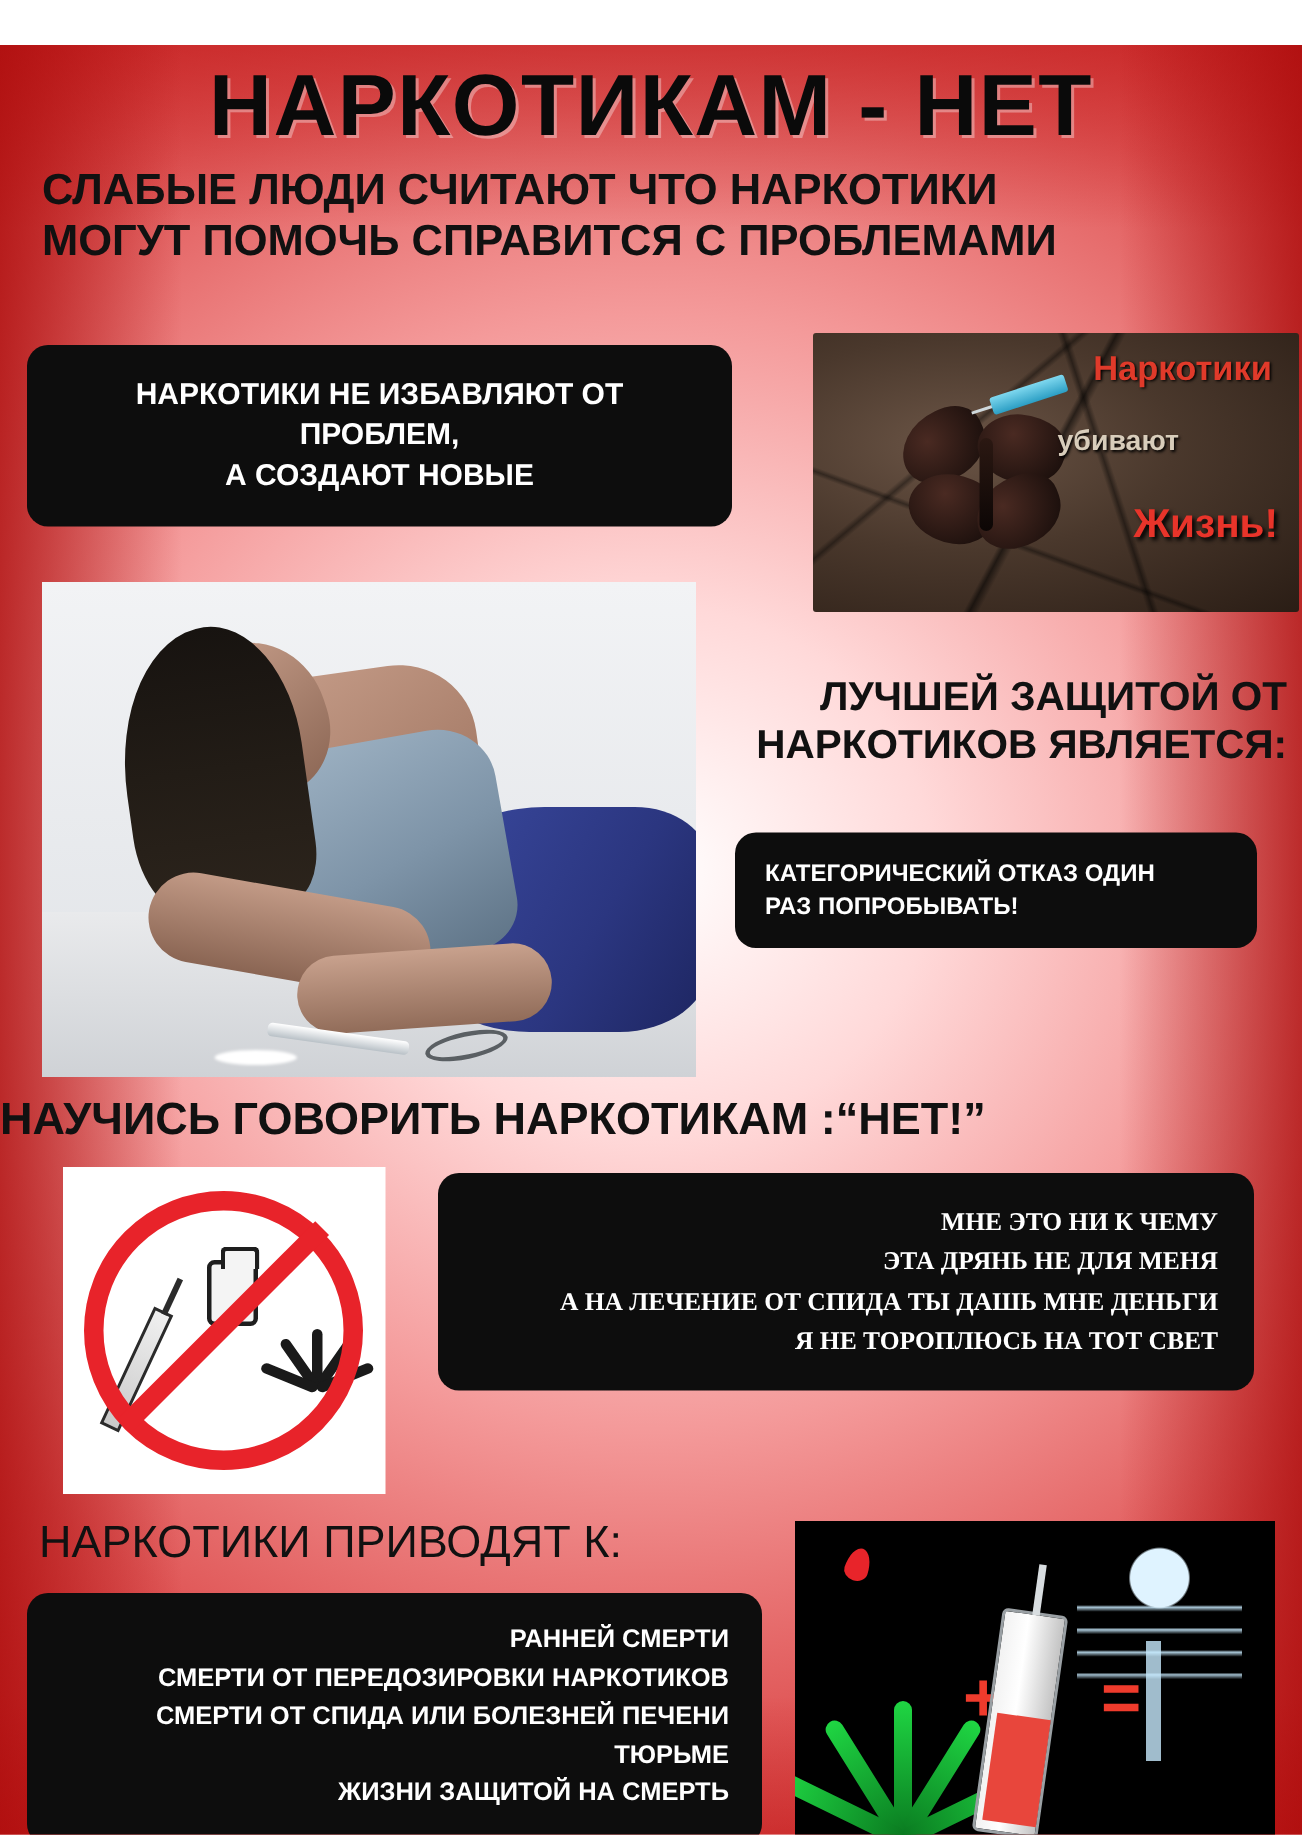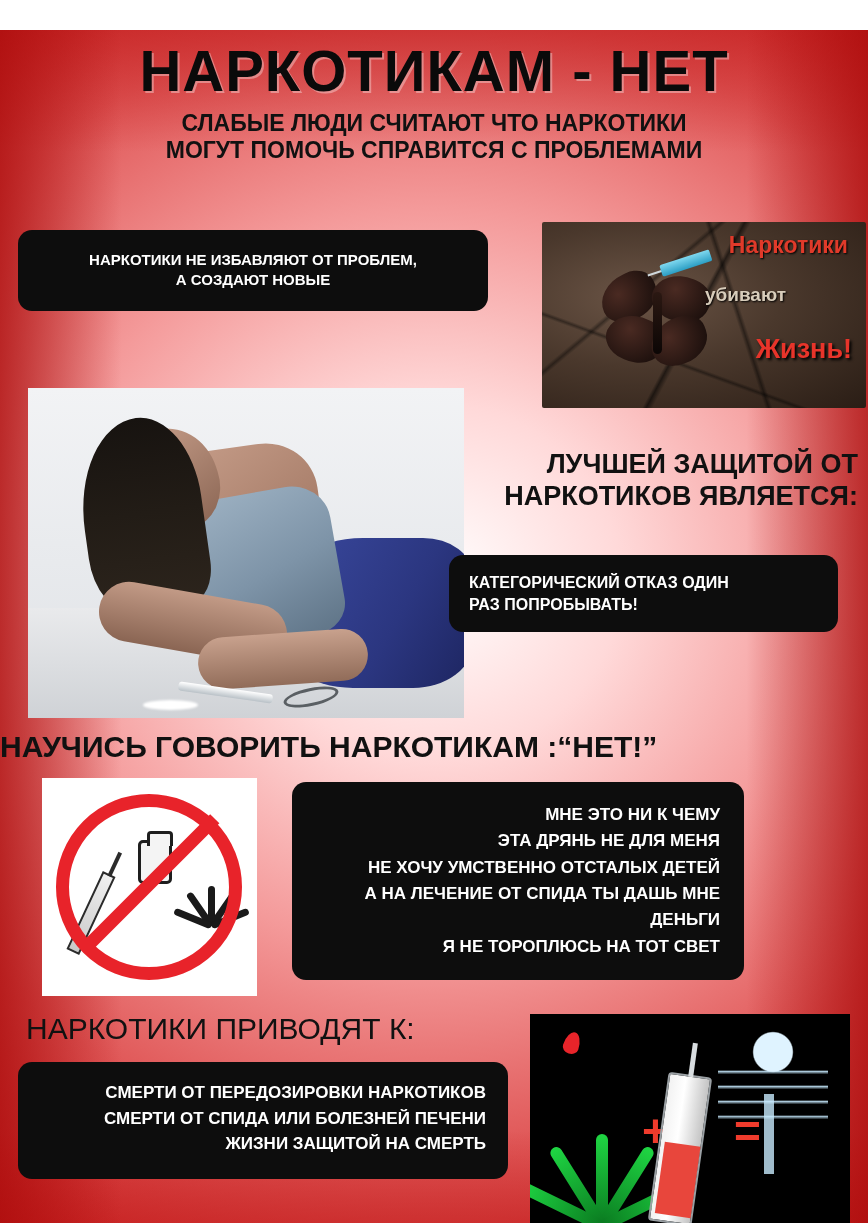--- a/index.html
+++ b/index.html
@@ -34,22 +34,21 @@
     text-align: center;
     font-size: 58px;
     font-weight: bold;
     letter-spacing: 1px;
     color: #0a0a0a;
     padding-top: 12px;
     line-height: 1.0;
     text-shadow: 2px 2px 0 rgba(255,255,255,0.35);
   }
   .subtitle {
-    text-align: center;
-    font-size: 23px;
+    font-size: 29px;
     font-weight: bold;
     color: #111;
     line-height: 1.18;
     margin-top: 10px;
     padding: 0 28px;
   }
 
   
   .blackbox {
     background: #0d0d0d;
@@ -63,21 +62,21 @@
   .row1 {
     position: absolute;
     top: 192px; left: 0; right: 0;
     height: 188px;
   }
   .box-problems {
     position: absolute;
     left: 18px; top: 8px;
     width: 470px;
     padding: 20px 22px;
-    font-size: 15px;
+    font-size: 20px;
     text-align: center;
   }
   .photo-killing {
     position: absolute;
     right: 2px; top: 0;
     width: 324px; height: 186px;
     border-radius: 2px;
     overflow: hidden;
     background:
       radial-gradient(ellipse at 30% 40%, #6b5546 0%, #4a382c 45%, #2a1d15 100%);
@@ -226,21 +225,21 @@
     width: 410px;
     text-align: right;
     font-size: 27px;
     font-weight: bold;
     color: #111;
     line-height: 1.2;
   }
   .box-refusal {
     position: absolute;
     right: 30px; top: 525px;
-    width: 389px;
+    width: 348px;
     padding: 17px 20px;
     font-size: 16px;
     text-align: left;
   }
 
   
   .headline-learn {
     position: absolute;
     left: 0; right: 0; top: 700px;
     font-size: 30px;
@@ -304,25 +303,26 @@
   }
   .sl1 { transform: rotate(0deg); }
   .sl2 { transform: rotate(35deg); }
   .sl3 { transform: rotate(-35deg); }
   .sl4 { transform: rotate(68deg); }
   .sl5 { transform: rotate(-68deg); }
 
   .box-phrases {
     position: absolute;
     left: 292px; top: 752px;
-    width: 452px;
+    width: 544px;
     padding: 20px 24px;
     font-size: 17px;
     text-align: right;
     line-height: 1.55;
+    font-family: Liberation Serif, serif;
   }
 
   
   .headline-leads {
     position: absolute;
     left: 26px; top: 982px;
     font-size: 30px;
     font-weight: normal;
     color: #111;
   }
@@ -477,30 +477,31 @@
         <i class="sl4"></i>
         <i class="sl5"></i>
     </div>
     <div class="sign-circle"></div>
     <div class="sign-slash"></div>
   </div>
 
   <div class="blackbox box-phrases layer">
     <div>МНЕ ЭТО НИ К ЧЕМУ</div>
     <div>ЭТА ДРЯНЬ НЕ ДЛЯ МЕНЯ</div>
-    <div>НЕ ХОЧУ УМСТВЕННО ОТСТАЛЫХ ДЕТЕЙ</div>
     <div>А НА ЛЕЧЕНИЕ ОТ СПИДА ТЫ ДАШЬ МНЕ ДЕНЬГИ</div>
     <div>Я НЕ ТОРОПЛЮСЬ НА ТОТ СВЕТ</div>
   </div>
 
   <div class="headline-leads layer">НАРКОТИКИ ПРИВОДЯТ К:</div>
 
   <div class="blackbox box-consequences layer">
+    <div>РАННЕЙ СМЕРТИ</div>
     <div>СМЕРТИ ОТ ПЕРЕДОЗИРОВКИ НАРКОТИКОВ</div>
     <div>СМЕРТИ ОТ СПИДА ИЛИ БОЛЕЗНЕЙ ПЕЧЕНИ</div>
+    <div>ТЮРЬМЕ</div>
     <div>ЖИЗНИ ЗАЩИТОЙ НА СМЕРТЬ</div>
   </div>
 
   <div class="photo-xray layer">
     <div class="drop"></div>
     <div class="leaf-green">
       <i class="lg1"></i>
         <i class="lg2"></i>
         <i class="lg3"></i>
         <i class="lg4"></i>

